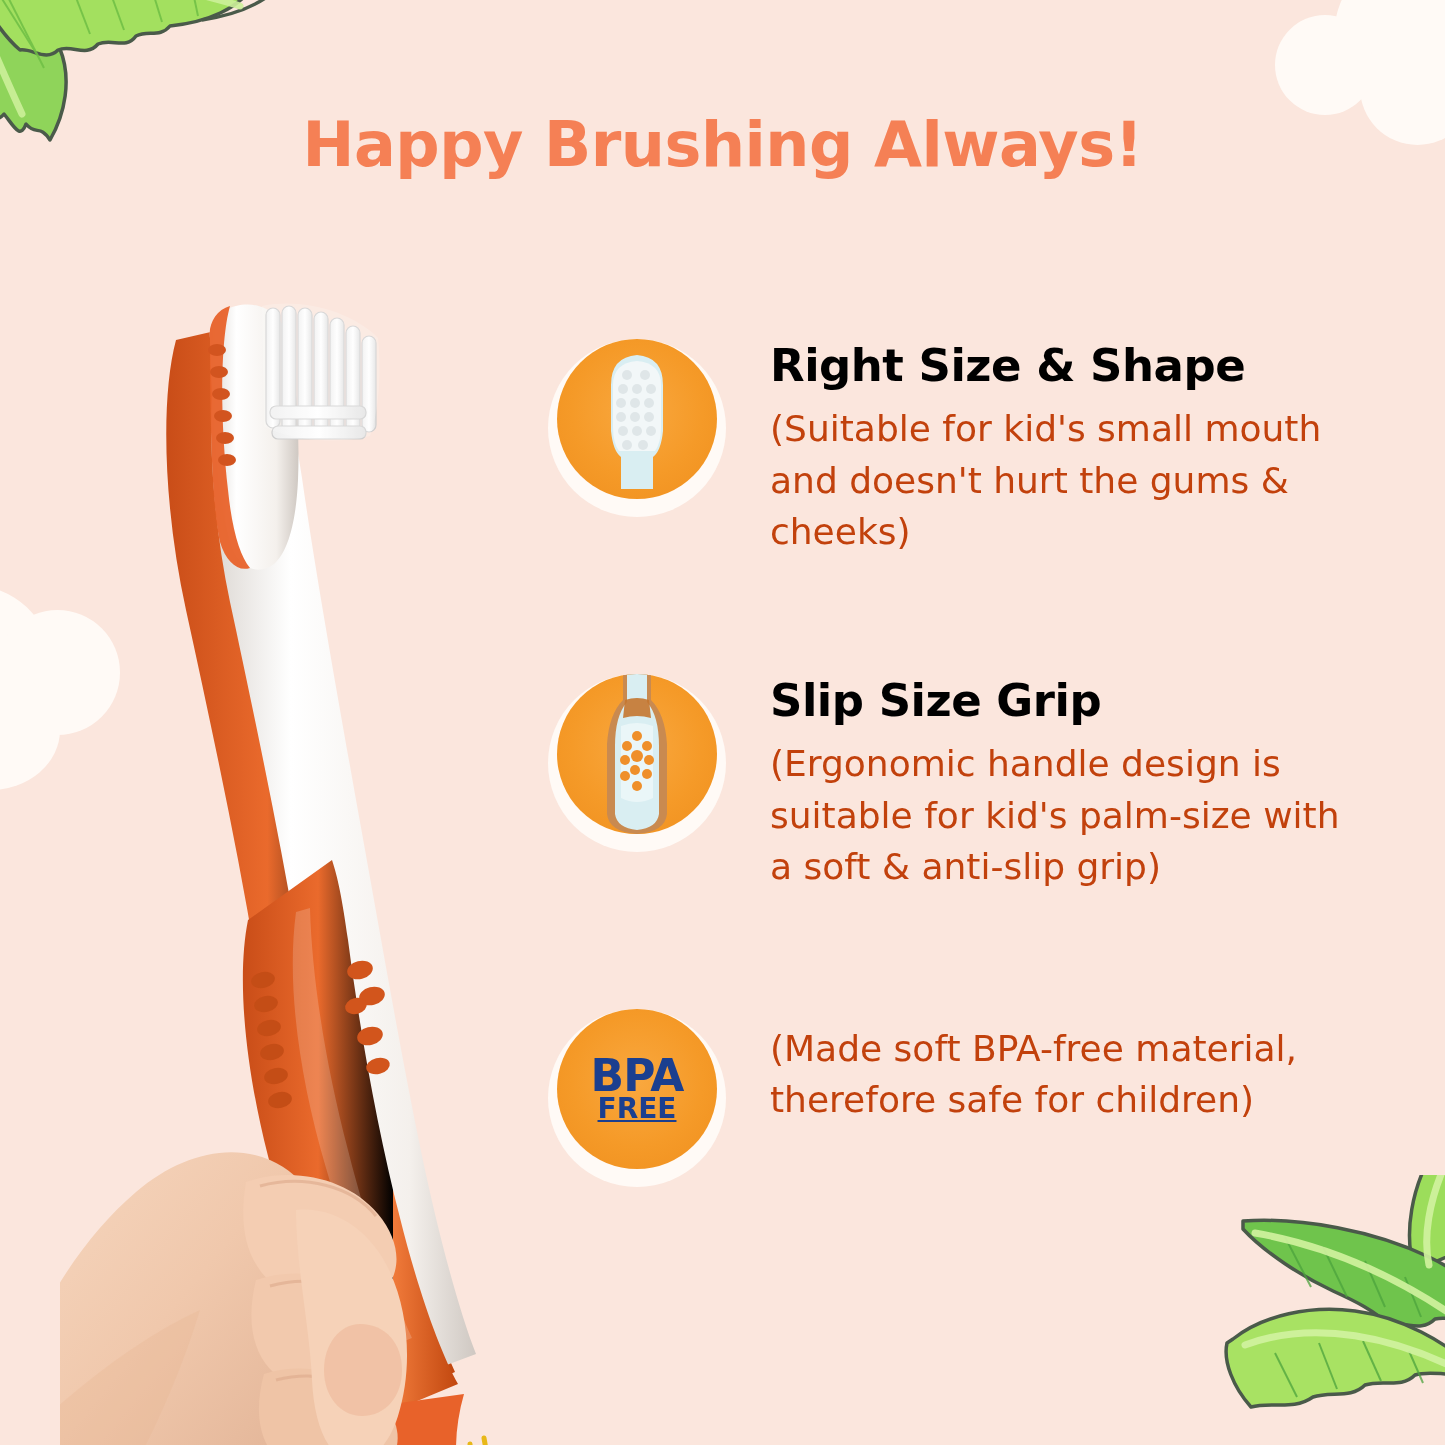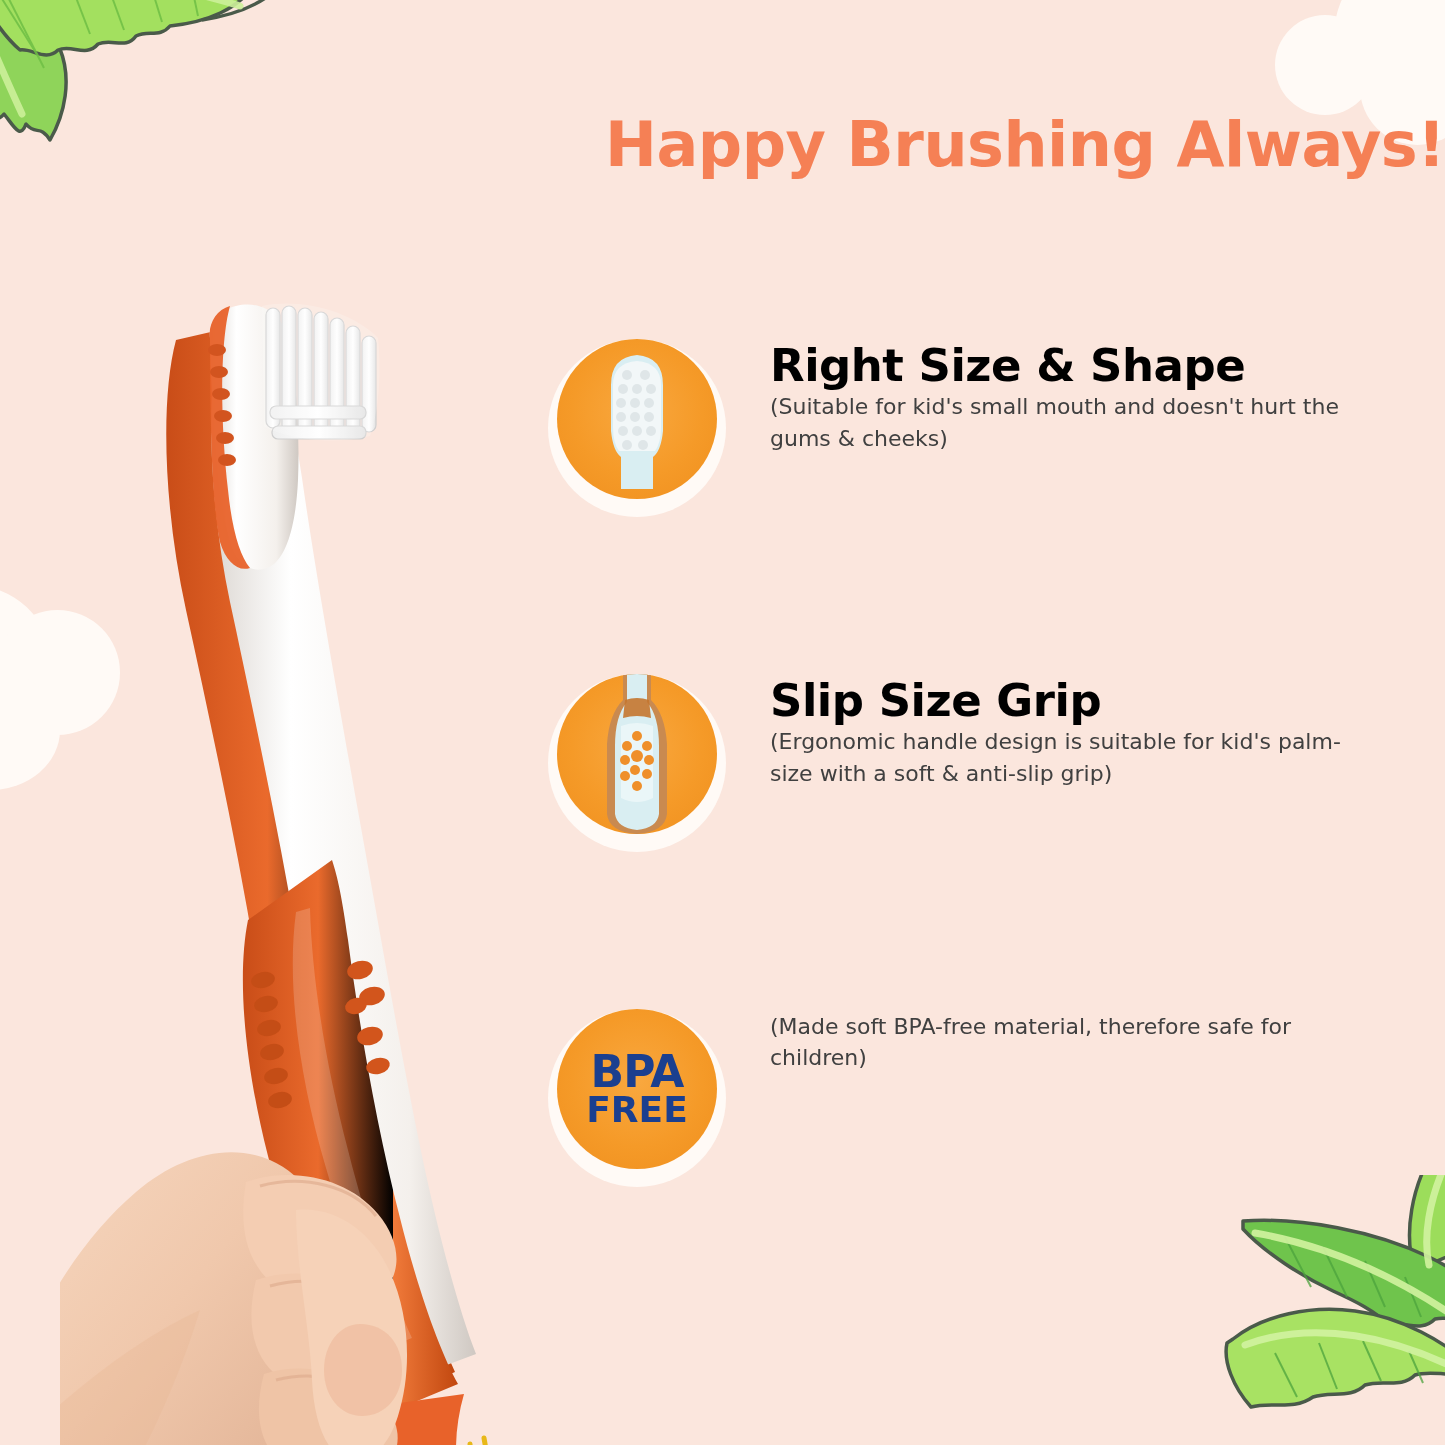--- a/index.html
+++ b/index.html
@@ -21,21 +21,21 @@
   #cloud-left     { top:575px; left:-110px; width:250px; height:185px; }
 
   
   #leaf-topleft     { top:-36px; left:-60px; width:330px; height:240px; }
   #leaf-bottomright { bottom:-30px; right:-40px; width:270px; height:300px; }
 
   
   .title {
     position:absolute;
     top:108px; left:0; width:1445px;
-    text-align:right;
+    text-align:center;
     font-size:62px;
     font-weight:bold;
     letter-spacing:-0.5px;
     color:#f58055;
     font-family:"DejaVu Sans", sans-serif;
   }
 
   
   #product { position:absolute; left:60px; top:280px; width:470px; height:1165px; }
 
@@ -56,31 +56,31 @@
     background:radial-gradient(circle at 50% 45%, #f9a83f 0%, #f59a28 55%, #ef8f1e 100%);
     overflow:hidden; position:relative;
     display:flex; align-items:center; justify-content:center;
   }
 
   .bpa-text {
     color:#1b3f8f; text-align:center; line-height:0.92;
     font-family:"DejaVu Sans", sans-serif; font-weight:bold;
   }
   .bpa-text .l1 { font-size:44px; letter-spacing:-1px; display:block; }
-  .bpa-text .l2 { font-size:36px; letter-spacing:0px; display:block; }
+  .bpa-text .l2 { font-size:28px; letter-spacing:0px; display:block;text-decoration:underline; }
 
   .feat-text { margin-left:222px; padding-top:6px; }
   .feat-title {
     color:#000000; font-size:45px; font-weight:bold;
     letter-spacing:-0.5px; line-height:1.12;
     font-family:"DejaVu Sans", sans-serif;
   }
   .feat-desc {
-    color:#404040; font-size:22px; line-height:1.42;
-    margin-top:0; max-width:600px;
+    color:#c2410c; font-size:36px; line-height:1.42;
+    margin-top:12px; max-width:600px;
     font-family:"DejaVu Sans", sans-serif;
   }
 </style>
 </head>
 <body>
 
 <div class="cloud" id="cloud-topright">
   <span style="left:70px;  top:0px;   width:140px; height:140px;"></span>
   <span style="left:10px;  top:55px;  width:100px; height:100px;"></span>
   <span style="left:95px;  top:70px;  width:115px; height:115px;"></span>

